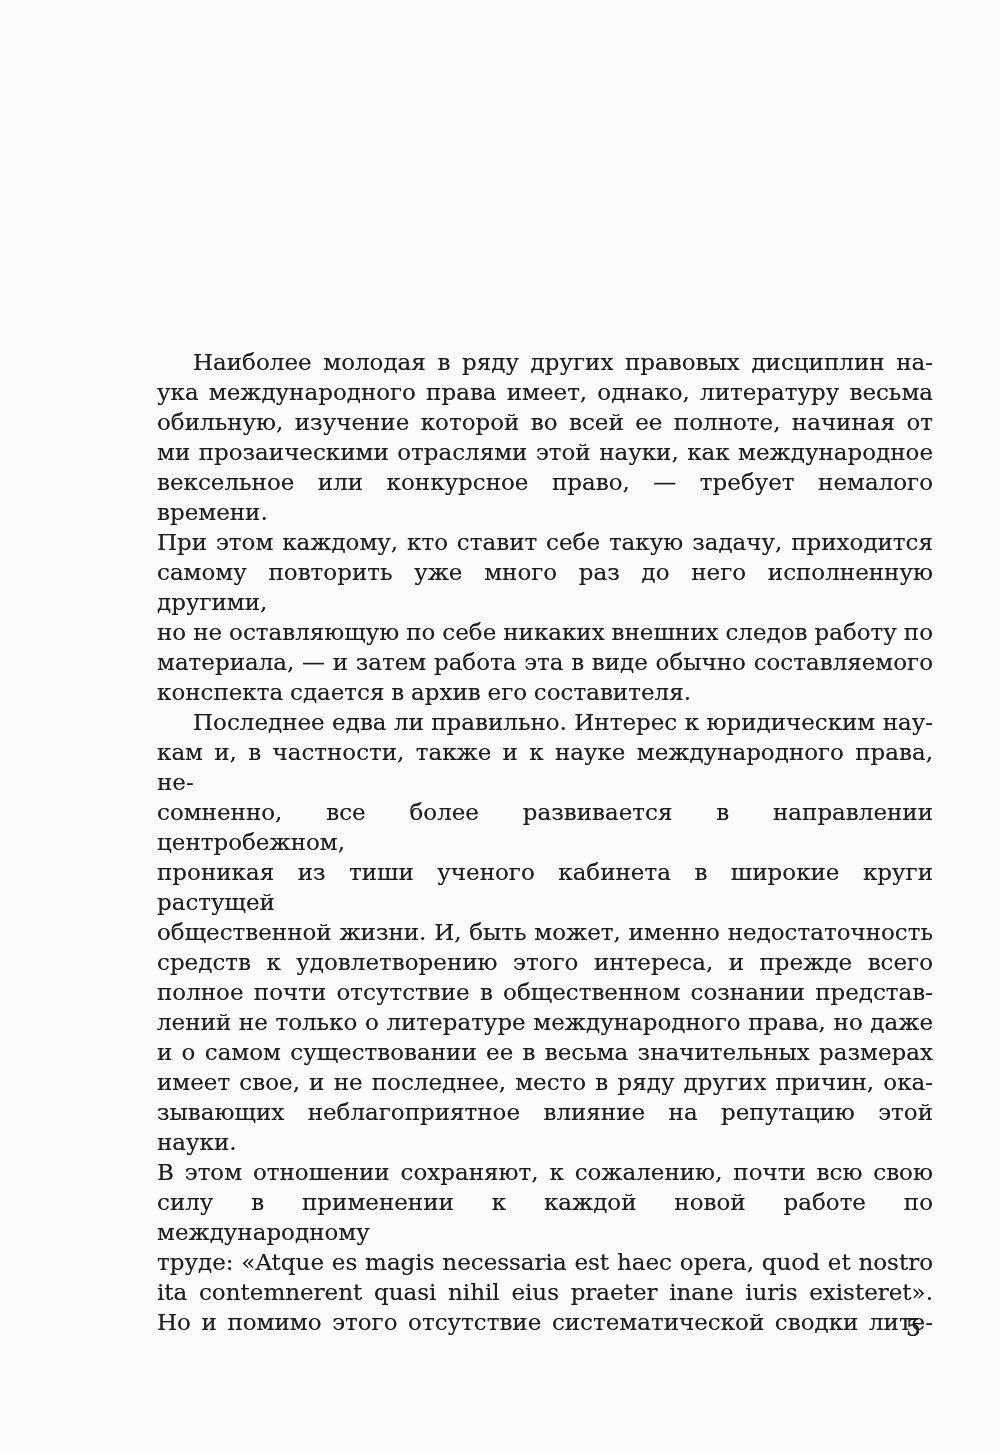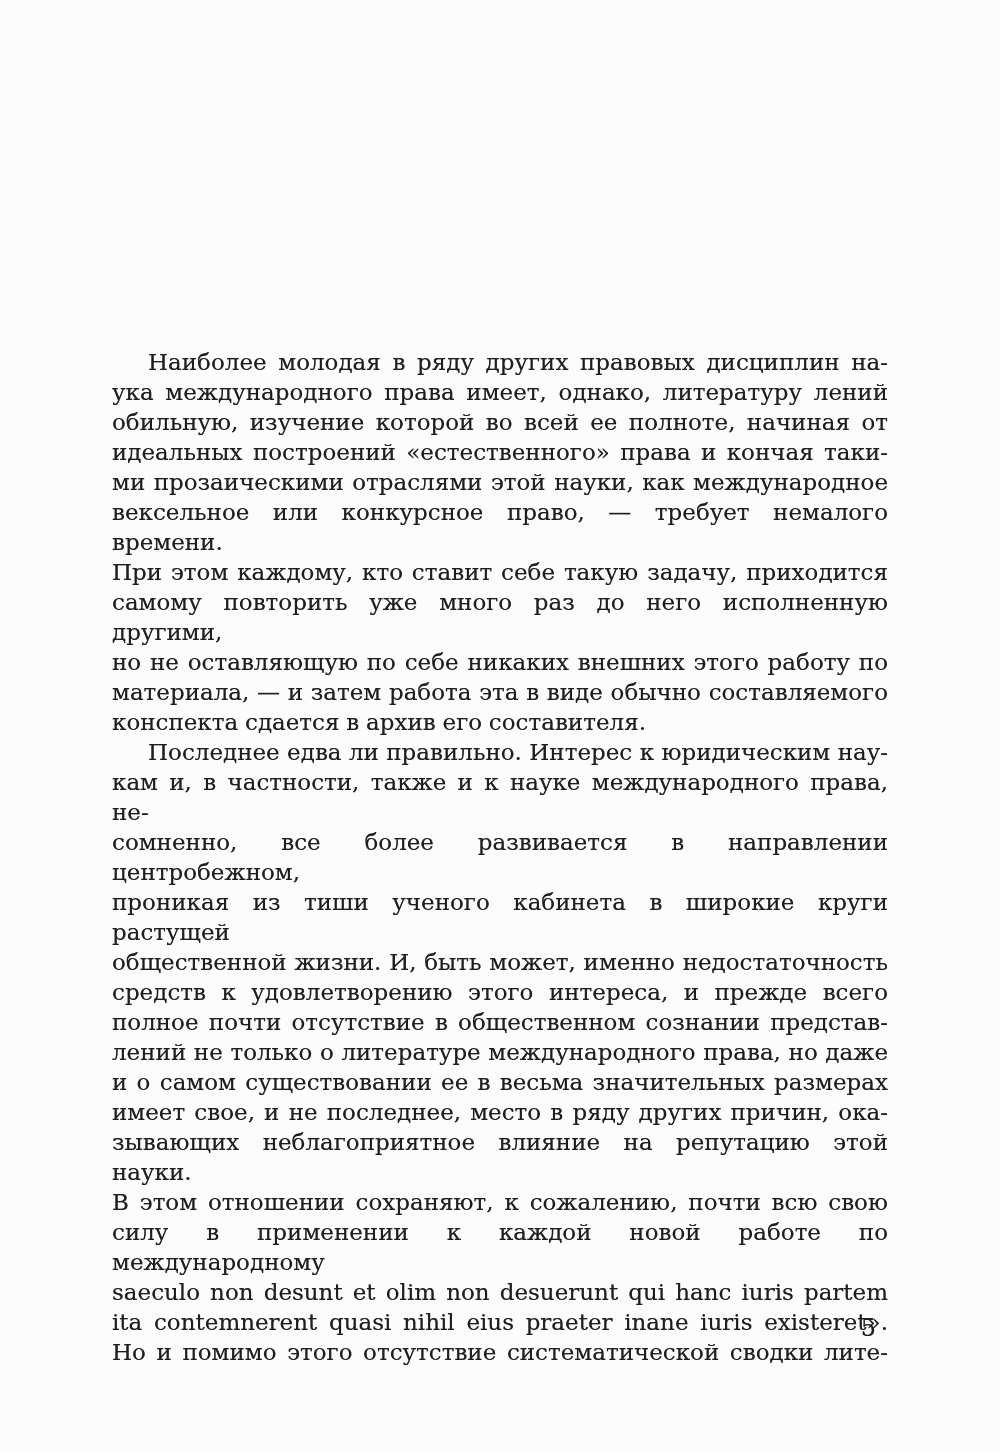--- a/index.html
+++ b/index.html
@@ -12,20 +12,21 @@
     height: 1452px;
     background: var(--bg);
     font-family: "DejaVu Serif", "Liberation Serif", serif;
     overflow: hidden;
   }
   .scan-page {
     position: relative;
     width: 888px;
     height: 1452px;
     background: var(--bg);
+    margin-left: 45px;
   }
   .text-block {
     position: absolute;
     left: 112px;
     top: 347px;
     width: 776px;
     color: var(--ink);
     font-size: 23px;
     line-height: 30px;
     text-shadow: 0 0 0.6px rgba(20,20,20,0.55);
@@ -53,44 +54,43 @@
     text-shadow: 0 0 0.6px rgba(20,20,20,0.55);
   }
 </style>
 </head>
 <body>
 
 <div class="scan-page">
   <main class="text-block" id="text-block">
       <div class="paragraph">
         <div class="line first-line">Наиболее молодая в ряду других правовых дисциплин на-</div>
-        <div class="line">ука международного права имеет, однако, литературу лений</div>
+        <div class="line">ука международного права имеет, однако, литературу весьма</div>
         <div class="line">обильную, изучение которой во всей ее полноте, начиная от</div>
-        <div class="line">идеальных построений «естественного» права и кончая таки-</div>
         <div class="line">ми прозаическими отраслями этой науки, как международное</div>
         <div class="line">вексельное или конкурсное право, — требует немалого времени.</div>
         <div class="line">При этом каждому, кто ставит себе такую задачу, приходится</div>
         <div class="line">самому повторить уже много раз до него исполненную другими,</div>
-        <div class="line">но не оставляющую по себе никаких внешних этого работу по</div>
+        <div class="line">но не оставляющую по себе никаких внешних следов работу по</div>
         <div class="line">материала, — и затем работа эта в виде обычно составляемого</div>
         <div class="line end-line">конспекта сдается в архив его составителя.</div>
       </div>
       <div class="paragraph">
         <div class="line first-line">Последнее едва ли правильно. Интерес к юридическим нау-</div>
         <div class="line">кам и, в частности, также и к науке международного права, не-</div>
         <div class="line">сомненно, все более развивается в направлении центробежном,</div>
         <div class="line">проникая из тиши ученого кабинета в широкие круги растущей</div>
         <div class="line">общественной жизни. И, быть может, именно недостаточность</div>
         <div class="line">средств к удовлетворению этого интереса, и прежде всего</div>
         <div class="line">полное почти отсутствие в общественном сознании представ-</div>
         <div class="line">лений не только о литературе международного права, но даже</div>
         <div class="line">и о самом существовании ее в весьма значительных размерах</div>
         <div class="line">имеет свое, и не последнее, место в ряду других причин, ока-</div>
         <div class="line">зывающих неблагоприятное влияние на репутацию этой науки.</div>
         <div class="line">В этом отношении сохраняют, к сожалению, почти всю свою</div>
         <div class="line">силу в применении к каждой новой работе по международному</div>
-        <div class="line">saeculo non desunt et olim non desuerunt qui hanc iuris partem</div>
+        <div class="line">труде: «Atque es magis necessaria est haec opera, quod et nostro</div>
         <div class="line">ita contemnerent quasi nihil eius praeter inane iuris existeret».</div>
         <div class="line">Но и помимо этого отсутствие систематической сводки лите-</div>
       </div>
     </main>
   <div class="page-number">5</div>
 </div>
 
 </body></html>

